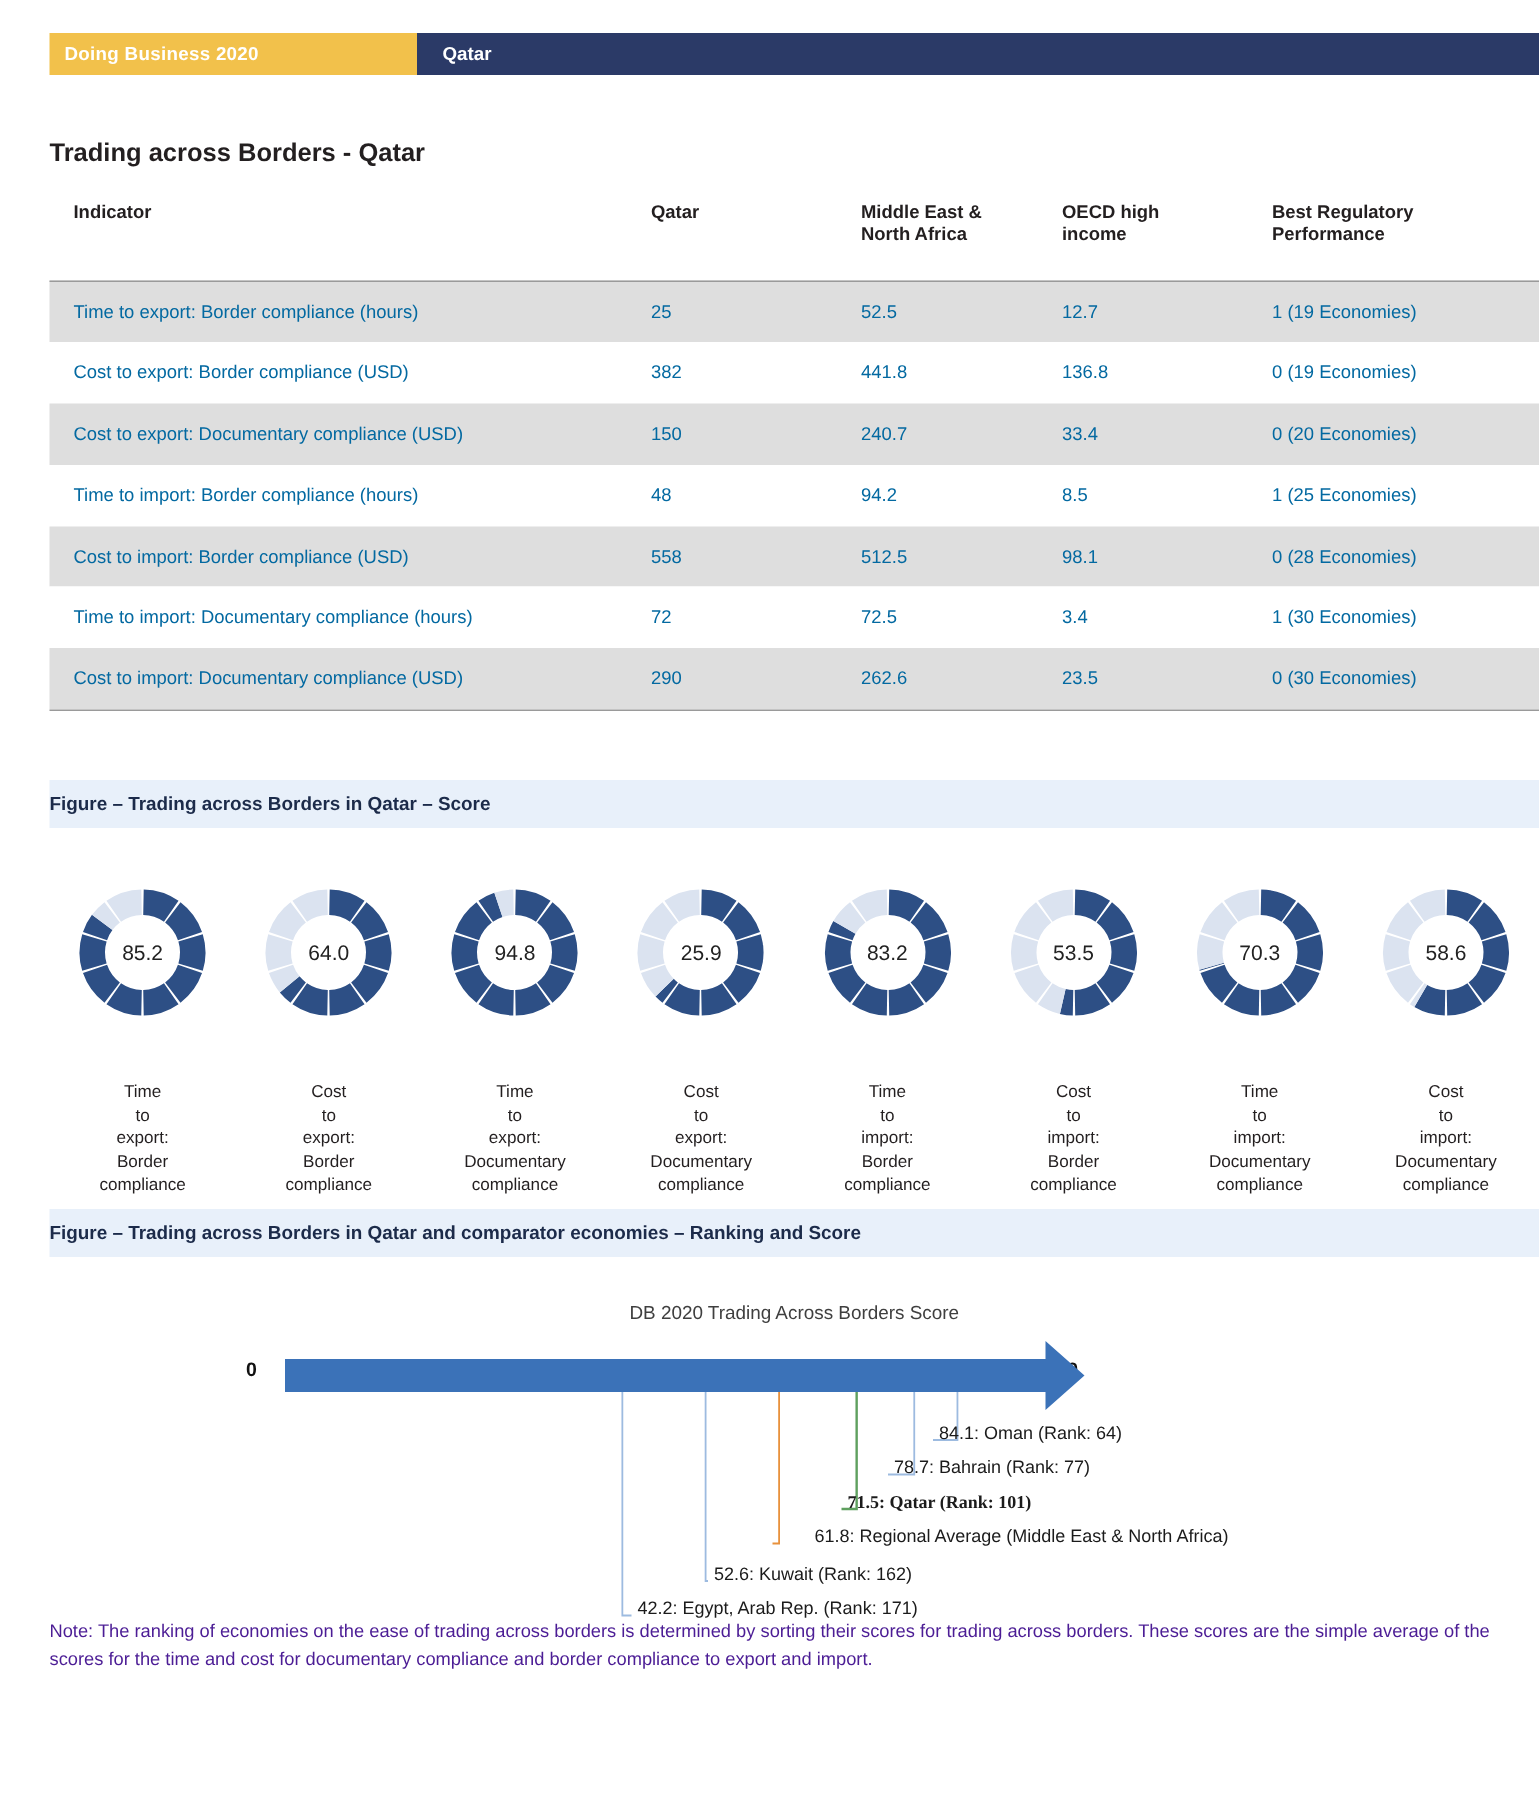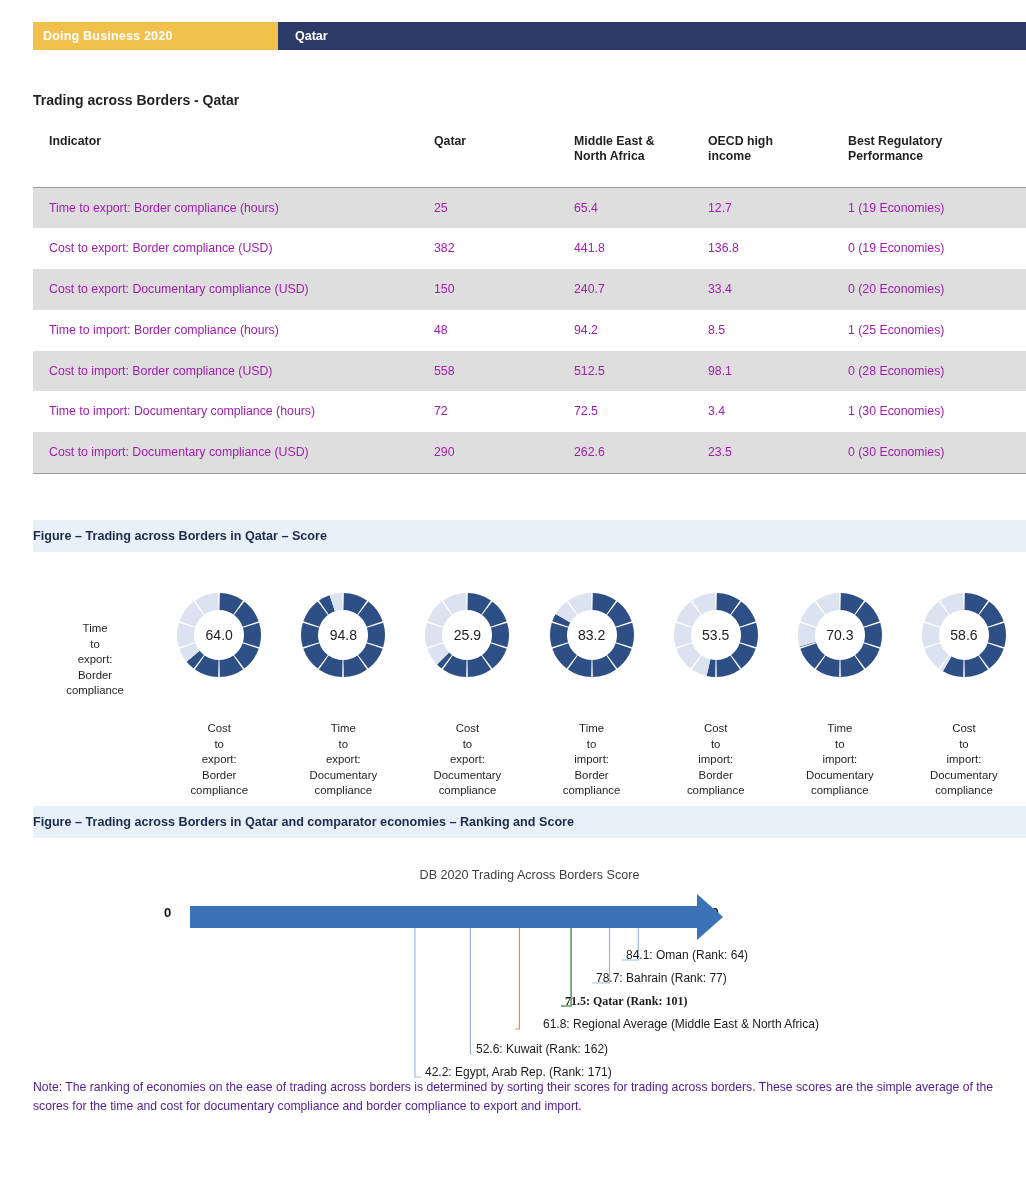--- a/index.html
+++ b/index.html
@@ -22,33 +22,33 @@
   }
   .banner-right {
     flex:1; background:#2b3a67; color:#ffffff;
     font-size:12.5px; font-weight:bold;
     display:flex; align-items:center; padding-left:17px;
   }
 
   
   .page-title {
     position:absolute; left:33px; top:92px;
-    font-size:14px; font-weight:bold; color:#231f20;
+    font-size:17px; font-weight:bold; color:#231f20;
   }
 
   
   .tbl { position:absolute; left:33px; top:126px; width:993px; border-collapse:collapse; }
   .tbl th {
     text-align:left; vertical-align:top;
     font-size:12.3px; font-weight:bold; color:#231f20;
     padding:8px 0 22px 16px; line-height:1.25;
   }
   .tbl thead tr { border-bottom:1.6px solid #9a9a9a; }
   .tbl td {
-    font-size:12.3px; color:#a21caf;
+    font-size:12.3px; color:#0369a1;
     padding:13px 0 13px 16px; line-height:1.2;
   }
   .tbl tbody tr:nth-child(odd) { background:#dedede; }
   .tbl tbody tr:nth-child(even) { background:#ffffff; }
   .tbl tbody tr:last-child { border-bottom:1.6px solid #9a9a9a; }
   .c-ind { width:385px; }
   .c-eco { width:140px; }
   .c-reg { width:134px; }
   .c-oecd { width:140px; }
   .c-best { width:194px; }
@@ -126,21 +126,21 @@
       <th class="c-eco">Qatar</th>
       <th class="c-reg">Middle East &amp;<br>North Africa</th>
       <th class="c-oecd">OECD high<br>income</th>
       <th class="c-best">Best Regulatory<br>Performance</th>
     </tr>
   </thead>
   <tbody>
       <tr>
         <td class="c-ind">Time to export: Border compliance (hours)</td>
         <td class="c-eco">25</td>
-        <td class="c-reg">65.4</td>
+        <td class="c-reg">52.5</td>
         <td class="c-oecd">12.7</td>
         <td class="c-best">1 (19 Economies)</td>
       </tr>
       <tr>
         <td class="c-ind">Cost to export: Border compliance (USD)</td>
         <td class="c-eco">382</td>
         <td class="c-reg">441.8</td>
         <td class="c-oecd">136.8</td>
         <td class="c-best">0 (19 Economies)</td>
       </tr>
@@ -178,20 +178,36 @@
         <td class="c-reg">262.6</td>
         <td class="c-oecd">23.5</td>
         <td class="c-best">0 (30 Economies)</td>
       </tr>
     </tbody>
 </table>
 
 <div class="fig-head" id="fig1-head">Figure – Trading across Borders in Qatar – Score</div>
 <div class="donut-row">
     <div class="donut-cell">
+      <div class="donut-wrap">
+        <svg width="100" height="100" viewBox="0 0 100 100">
+          <path d="M50.806292580786966 8.007740090890941 A42 42 0 0 1 74.03012668471169 15.553621213301568 L64.3036468361379 29.496203103155697 A25 25 0 0 0 50.47993605999224 25.004607196958894 Z" fill="#2d4f85"></path>
+          <path d="M75.33473548530186 16.50147498934041 A42 42 0 0 1 89.6878543106163 36.25684824287764 L73.62372280393828 41.819552525522404 A25 25 0 0 0 65.08019969363207 30.06040177936929 Z" fill="#2d4f85"></path>
+          <path d="M90.1861705304195 37.79050786887339 A42 42 0 0 1 90.1861705304195 62.20949213112661 L73.92033960144019 57.26755483995631 A25 25 0 0 0 73.92033960144019 42.73244516004369 Z" fill="#2d4f85"></path>
+          <path d="M89.6878543106163 63.74315175712236 A42 42 0 0 1 75.33473548530186 83.49852501065959 L65.08019969363207 69.93959822063071 A25 25 0 0 0 73.62372280393828 58.180447474477596 Z" fill="#2d4f85"></path>
+          <path d="M74.03012668471169 84.44637878669843 A42 42 0 0 1 50.806292580786966 91.99225990910907 L50.47993605999224 74.99539280304111 A25 25 0 0 0 64.30364683613791 70.5037968968443 Z" fill="#2d4f85"></path>
+          <path d="M49.19370741921304 91.99225990910907 A42 42 0 0 1 25.96987331528831 84.44637878669843 L35.69635316386209 70.5037968968443 A25 25 0 0 0 49.52006394000776 74.99539280304111 Z" fill="#2d4f85"></path>
+          <path d="M24.665264514698134 83.49852501065959 A42 42 0 0 1 10.312145689383712 63.74315175712238 L26.376277196061732 58.1804474744776 A25 25 0 0 0 34.91980030636794 69.93959822063071 Z" fill="#2d4f85"></path>
+          <path d="M9.81382946958049 62.20949213112662 A42 42 0 0 1 9.813829469580483 37.790507868873405 L26.079660398559813 42.732445160043696 A25 25 0 0 0 26.079660398559817 57.26755483995632 Z" fill="#2d4f85"></path>
+          <path d="M10.312145689383705 36.25684824287764 A42 42 0 0 1 16.31491192561473 24.91385160250966 L29.94935233667543 35.06776881101766 A25 25 0 0 0 26.37627719606173 41.819552525522404 Z" fill="#2d4f85"></path>
+          <path d="M16.31491192561473 24.91385160250966 A42 42 0 0 1 24.665264514698112 16.501474989340423 L34.919800306367925 30.060401779369297 A25 25 0 0 0 29.94935233667543 35.06776881101766 Z" fill="#dbe3f0"></path>
+          <path d="M25.969873315288332 15.553621213301561 A42 42 0 0 1 49.193707419213 8.007740090890941 L49.52006394000774 25.004607196958894 A25 25 0 0 0 35.6963531638621 29.49620310315569 Z" fill="#dbe3f0"></path>
+        </svg>
+        <div class="donut-val">85.2</div>
+      </div>
       <div class="donut-label">Time
 to
 export:
 Border
 compliance</div>
     </div>
     <div class="donut-cell">
       <div class="donut-wrap">
         <svg width="100" height="100" viewBox="0 0 100 100">
           <path d="M50.806292580786966 8.007740090890941 A42 42 0 0 1 74.03012668471169 15.553621213301568 L64.3036468361379 29.496203103155697 A25 25 0 0 0 50.47993605999224 25.004607196958894 Z" fill="#2d4f85"></path>

